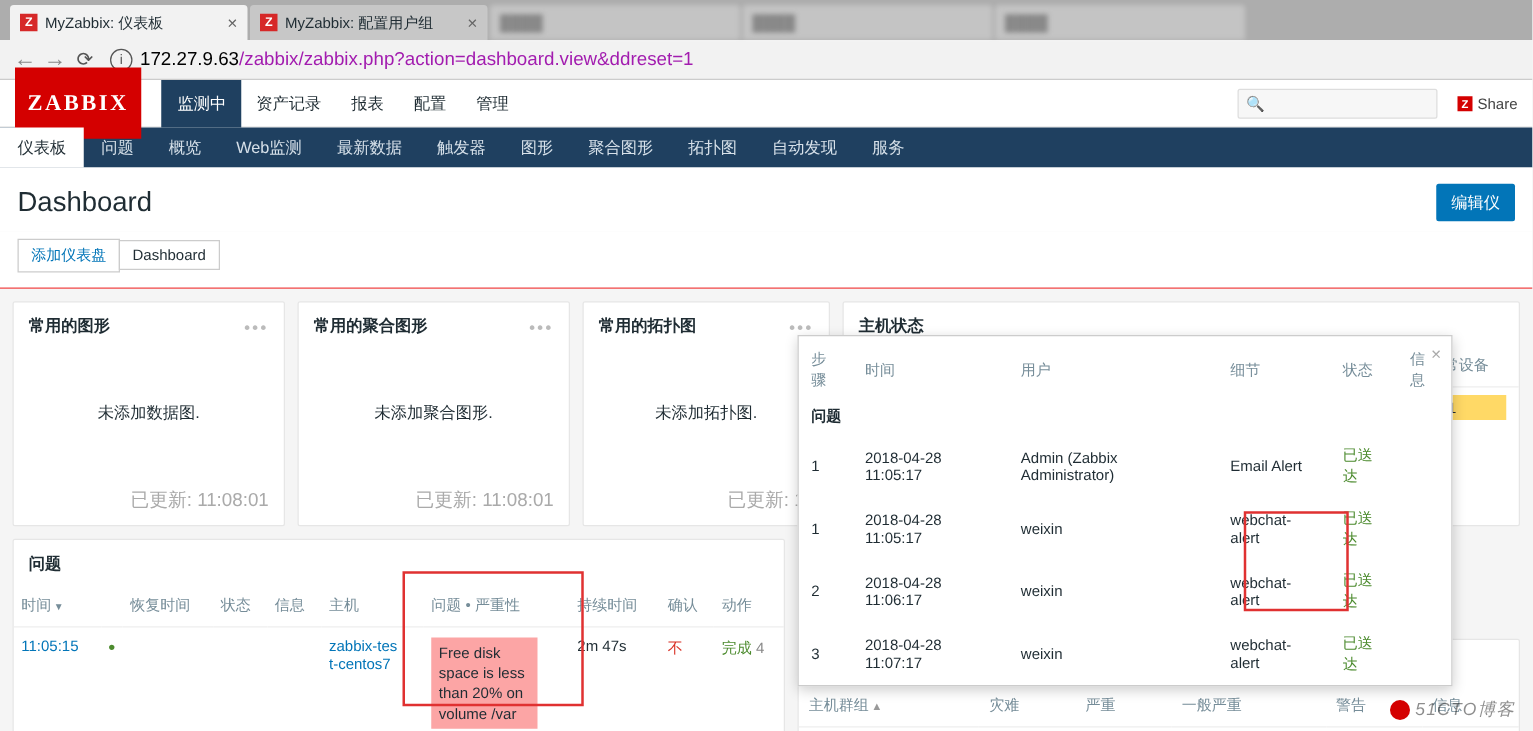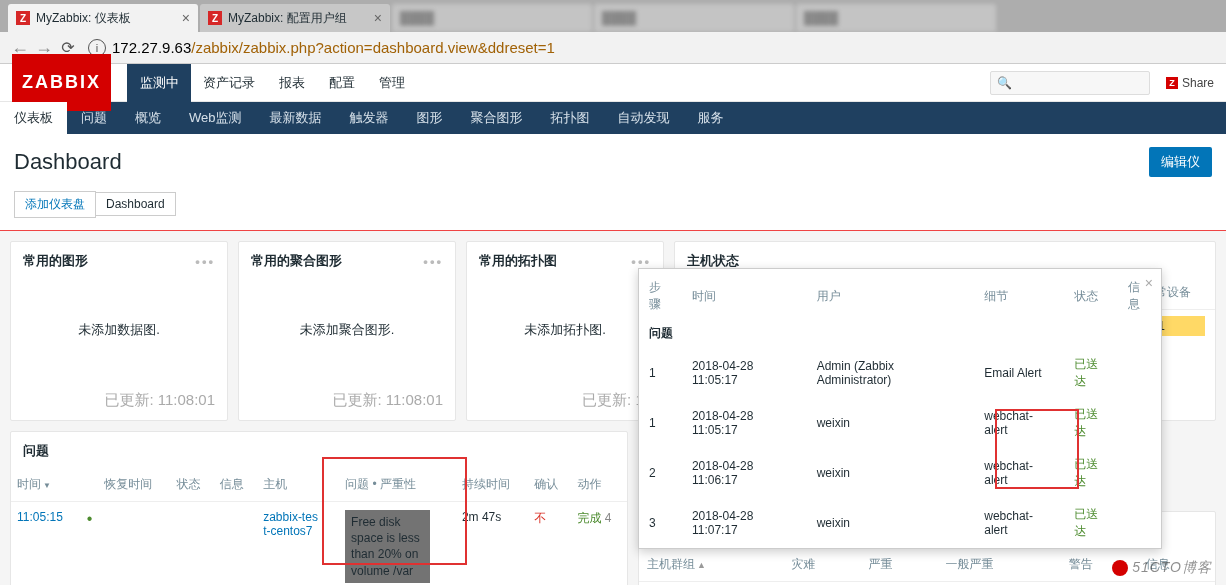--- a/index.html
+++ b/index.html
@@ -13,25 +13,25 @@
     .tab-close { margin-left: auto; color: #666; font-size: 14px; }
     .tab-blurred { background: rgba(255,255,255,0.28); min-width: 200px; filter: blur(2px); color: #888; }
     
     .addr-bar { background: #f2f2f2; height: 32px; display: flex; align-items: center; padding: 0 8px; border-bottom: 1px solid #ccc; }
     .nav-arrow { width: 24px; text-align: center; color: #888; font-size: 18px; }
     .reload { width: 24px; text-align: center; color: #555; font-size: 16px; }
     .url-box { flex: 1; display: flex; align-items: center; margin-left: 8px; }
     .info-icon { display: inline-flex; align-items: center; justify-content: center; width: 18px; height: 18px; border: 1.5px solid #555; border-radius: 50%; font-size: 11px; color: #555; margin-right: 6px; }
     .url-text { font-size: 15px; color: #333; }
     .url-text .host { color: #000; }
-    .url-text .path { color: #a16207; }
+    .url-text .path { color: #a21caf; }
     
     
     .zbx-header { background: #fff; height: 38px; display: flex; align-items: center; padding: 0 12px; border-bottom: 1px solid #e6e6e6; }
-    .zbx-logo { background: #d40000; color: #fff; font-weight: bold; font-size: 18px; letter-spacing: 2px; padding: 18px 10px; margin-right: 16px; }
+    .zbx-logo { background: #d40000; color: #fff; font-weight: bold; font-size: 18px; letter-spacing: 2px; padding: 18px 10px; margin-right: 16px; font-family: Liberation Serif, serif; }
     .zbx-menu { display: flex; }
     .zbx-menu-item { padding: 10px 12px; font-size: 13px; color: #1f2c33; }
     .zbx-menu-item.active { background: #1f4060; color: #fff; padding-left: 13px; }
     .zbx-header-right { margin-left: auto; display: flex; align-items: center; }
     .search-box { background: #f7f7f7; border: 1px solid #ddd; border-radius: 2px; padding: 4px 6px; width: 160px; margin-right: 8px; display: flex; align-items: center; }
     .search-icon-l { color:#bbb; margin-right:4px; }
     .search-box input { border: none; background: transparent; flex:1; font-size:12px; outline:none; }
     .share-link { color: #444; font-size: 12px; margin-left: 8px; display:flex; align-items:center; }
     .share-link .zbox { width:12px; height:12px; background:#d40000; color:#fff; font-size:9px; font-weight:bold; display:flex; align-items:center; justify-content:center; margin-right:4px; }
     
@@ -70,21 +70,21 @@
     
     .widget-row2 { display:flex; padding:10px 10px 0; gap:10px; position:relative; }
     .widget2 { background:#fff; border:1px solid #e6e6e6; border-radius:2px; }
     .problems { flex:0 0 618px; }
     .sysstat { flex:1; }
     .prob-table { width:100%; border-collapse:collapse; font-size:12px; }
     .prob-table th { text-align:left; padding:10px 6px 8px; color:#768d99; font-weight:normal; border-bottom:1px solid #eee; white-space:nowrap; }
     .prob-table th .sort { font-size:8px; margin-left:2px; }
     .prob-table td { padding:8px 6px; vertical-align:top; border-bottom:1px solid #f5f5f5; }
     .host-link { color:#0275b8; word-break:break-all; display:block; max-width:56px; }
-    .sev-warn { background:#737373; padding:4px 6px; display:block; line-height:1.35; max-width:85px; }
+    .sev-warn { background:#fca5a5; padding:4px 6px; display:block; line-height:1.35; max-width:85px; }
     .ack-no { color:#d93025; }
     .act-done { color:#4c8b2e; }
     .time-link { color:#0275b8; }
     .redbox { position:absolute; border:2px solid #e03131; pointer-events:none; }
     
     
     .popup { position:absolute; top:268px; left:638px; width:524px; background:#fff; border:1px solid #ccc; box-shadow:0 3px 10px rgba(0,0,0,0.2); z-index:50; }
     .popup-table { width:100%; border-collapse:collapse; font-size:12px; }
     .popup-table th { text-align:left; padding:10px 10px 8px; color:#768d99; font-weight:normal; }
     .popup-table td { padding:8px 10px; }

